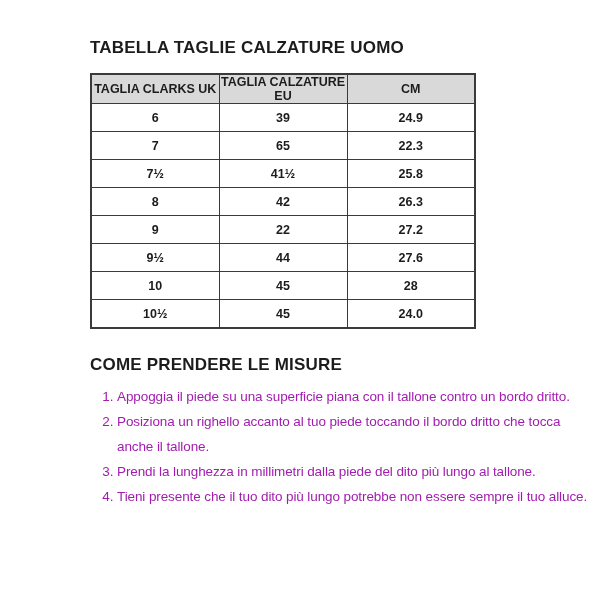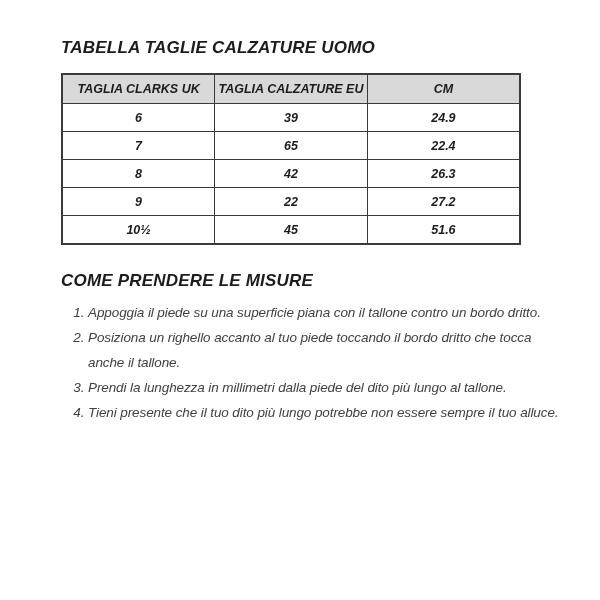--- a/index.html
+++ b/index.html
@@ -8,38 +8,37 @@
     background: #ffffff;
   }
   body {
     width: 600px;
     height: 600px;
     font-family: "Liberation Sans", sans-serif;
     color: #1c1c1c;
     overflow: hidden;
   }
   .page {
-    padding: 38px 60px 0 61px;
+    padding: 38px 60px 0 90px;
     box-sizing: border-box;
-    font-style: italic;
   }
   .section-title {
     font-size: 17px;
     font-weight: bold;
     letter-spacing: 0.2px;
     color: #1c1c1c;
     margin: 0;
     line-height: 20px;
   }
   .title-top {
     margin-bottom: 15px;
   }
   table.size-table {
     border-collapse: collapse;
-    width: 460px;
+    width: 386px;
     table-layout: fixed;
     border: 2px solid var(--border-color, #3a3a3a);
   }
   table.size-table th,
   table.size-table td {
     border: 1px solid var(--border-color, #3a3a3a);
     text-align: center;
     vertical-align: middle;
     font-weight: bold;
     font-size: 12.5px;
@@ -56,21 +55,21 @@
   }
   .title-measure {
     margin-top: 26px;
   }
   ol.measure-steps {
     margin: 9px 0 0 0;
     padding: 0 0 0 27px;
     width: 476px;
     font-size: 13.5px;
     line-height: 25px;
-    color: #404040;
+    color: #a21caf;
     letter-spacing: -0.1px;
   }
   ol.measure-steps li {
     margin: 0;
     padding: 0;
   }
 </style>
 </head>
 <body>
 
@@ -88,36 +87,51 @@
     </thead>
     <tbody>
         <tr>
           <td>6</td>
           <td>39</td>
           <td>24.9</td>
         </tr>
         <tr>
           <td>7</td>
           <td>65</td>
-          <td>22.4</td>
+          <td>22.3</td>
+        </tr>
+        <tr>
+          <td>7½</td>
+          <td>41½</td>
+          <td>25.8</td>
         </tr>
         <tr>
           <td>8</td>
           <td>42</td>
           <td>26.3</td>
         </tr>
         <tr>
           <td>9</td>
           <td>22</td>
           <td>27.2</td>
         </tr>
         <tr>
+          <td>9½</td>
+          <td>44</td>
+          <td>27.6</td>
+        </tr>
+        <tr>
+          <td>10</td>
+          <td>45</td>
+          <td>28</td>
+        </tr>
+        <tr>
           <td>10½</td>
           <td>45</td>
-          <td>51.6</td>
+          <td>24.0</td>
         </tr>
       </tbody>
   </table>
 
   <h2 class="section-title title-measure">COME PRENDERE LE MISURE</h2>
 
   <ol class="measure-steps">
       <li>Appoggia il piede su una superficie piana con il tallone contro un bordo dritto.</li>
       <li>Posiziona un righello accanto al tuo piede toccando il bordo dritto che tocca anche il tallone.</li>
       <li>Prendi la lunghezza in millimetri dalla piede del dito più lungo al tallone.</li>

